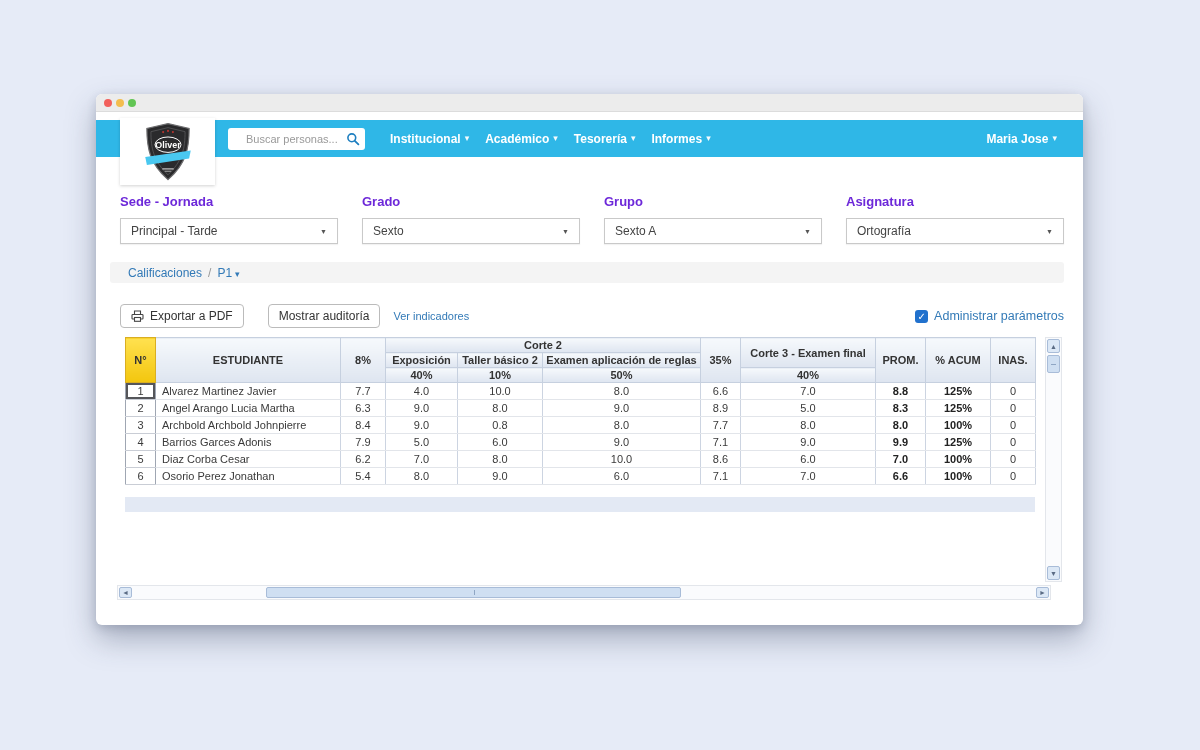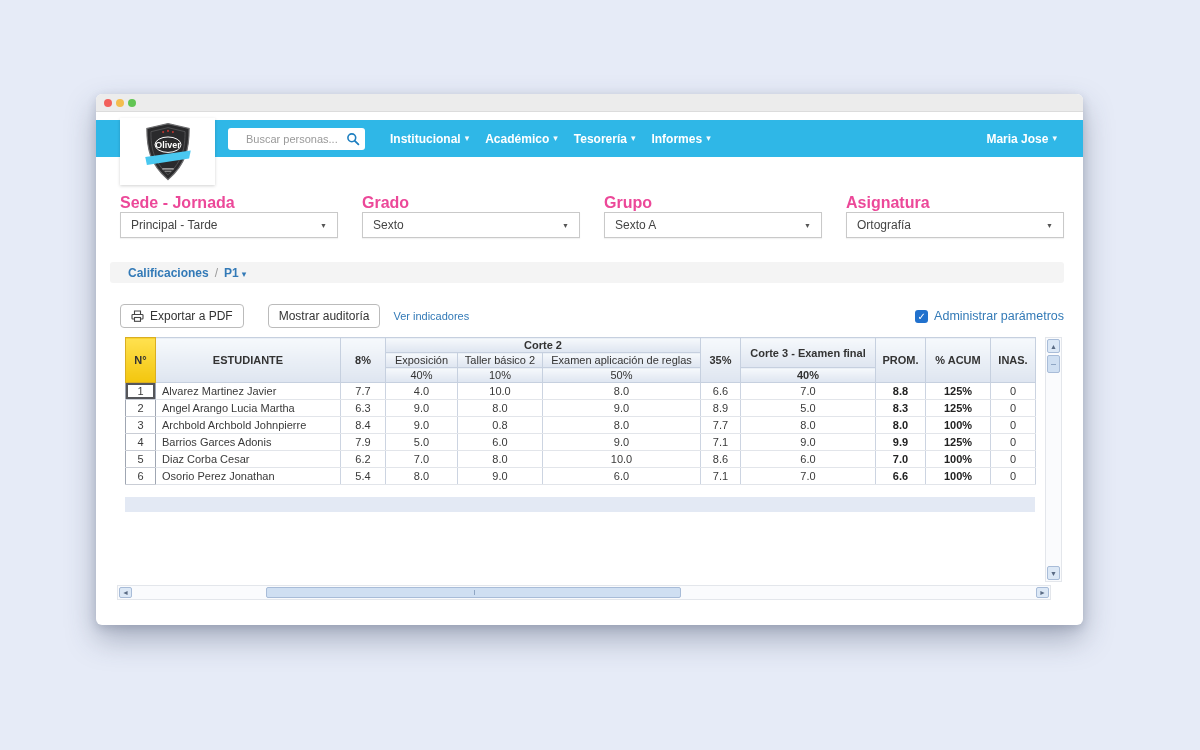--- a/index.html
+++ b/index.html
@@ -34,30 +34,30 @@
     display:flex; align-items:center; gap:4px; cursor:pointer; }
   .nav-caret { font-size:9px; line-height:1; opacity:.95; }
   .user-menu { margin-left:auto; margin-right:26px; }
   
   .logo-box { position:absolute; left:24px; top:24px; width:95px; height:67px;
     background:#fff; z-index:5; display:flex; align-items:center; justify-content:center;
     box-shadow:0 1px 3px rgba(0,0,0,.18); }
   
   .filters { position:absolute; left:24px; top:100px; display:flex; gap:24px; }
   .filter { width:218px; }
-  .filter-label { font-size:16px; font-weight:bold; color:#ec4899; display:block; }
+  .filter-label { font-size:13px; font-weight:bold; color:#6d28d9; display:block; margin-bottom:9px; }
   .select { height:26px; border:1px solid #c9c9c9; border-radius:0; background:#fff;
     display:flex; align-items:center; padding:0 10px; font-size:12px; color:#444;
     box-shadow:0 1px 1px rgba(0,0,0,.05); cursor:pointer; }
   .select .sel-caret { margin-left:auto; font-size:7px; color:#555; }
   
   .breadcrumb { position:absolute; left:14px; top:168px; width:954px; height:21px;
     background:#f4f4f4; border-radius:3px; display:flex; align-items:center;
     padding-left:18px; font-size:12px; }
-  .breadcrumb a { color:#337ab7; text-decoration:none; cursor:pointer;font-weight:bold; }
+  .breadcrumb a { color:#337ab7; text-decoration:none; cursor:pointer; }
   .breadcrumb .sep { color:#999; margin:0 6px; }
   .bc-caret { font-size:9px; margin-left:3px; color:#337ab7; }
   
   .toolbar { position:absolute; left:24px; top:210px; right:19px; height:24px;
     display:flex; align-items:center; }
   .btn { height:24px; background:#fff; border:1px solid #bbb; border-radius:4px;
     font-size:12px; color:#333; font-family:inherit; display:inline-flex;
     align-items:center; gap:6px; padding:0 10px; cursor:pointer; }
   .btn + .btn { margin-left:24px; }
   .link { color:#337ab7; font-size:11px; text-decoration:none; margin-left:13px; cursor:pointer; }
@@ -65,21 +65,21 @@
     color:#337ab7; font-size:12.5px; cursor:pointer; }
   .checkbox { width:13px; height:13px; background:#2171cd; border-radius:3px;
     color:#fff; font-size:10px; line-height:13px; text-align:center; font-weight:bold; }
   
   table.grades { position:absolute; left:29px; top:243px; width:910px;
     border-collapse:collapse; table-layout:fixed; background:#fff;
     font-size:11px; color:#333; border:1px solid #b9c3d2; }
   .grades th { background:linear-gradient(#f6f9fc,#dee5f0); border:1px solid #c6d0df;
     font-weight:bold; font-size:11px; color:#333; text-align:center; height:15px;
     padding:0 2px; white-space:nowrap; overflow:hidden; }
-  .grades thead tr.sub th { font-weight:normal; }
+  .grades thead tr.sub th { font-weight:bold; }
   .grades thead tr.sub th.bold { font-weight:bold; }
   .grades th.th-num { background:linear-gradient(#ffe14f,#f3c60e); border-color:#d9ae22; }
   .grades td { height:17px; border-right:1px solid #ccd4e1; border-bottom:1px solid #e2e5ea;
     text-align:center; padding:0 3px; white-space:nowrap; overflow:hidden; color:#3a3a3a; }
   .grades td.c-student { text-align:left; padding-left:6px; }
   .grades td.c-num { border-left:1px solid #9fa6b2; border-right:1px solid #9fa6b2;
     border-bottom:1px solid #c9cdd5; }
   .grades td.bold { font-weight:bold; color:#222; }
   .grades td.focused { box-shadow: inset 0 0 0 2px #55565a; }
   .footer-band { position:absolute; left:29px; top:403px; width:910px; height:15px;

